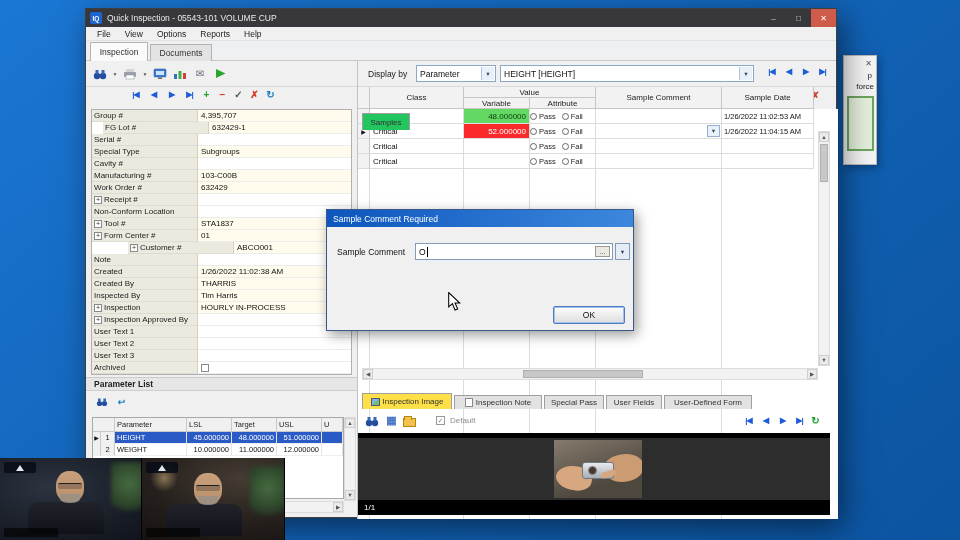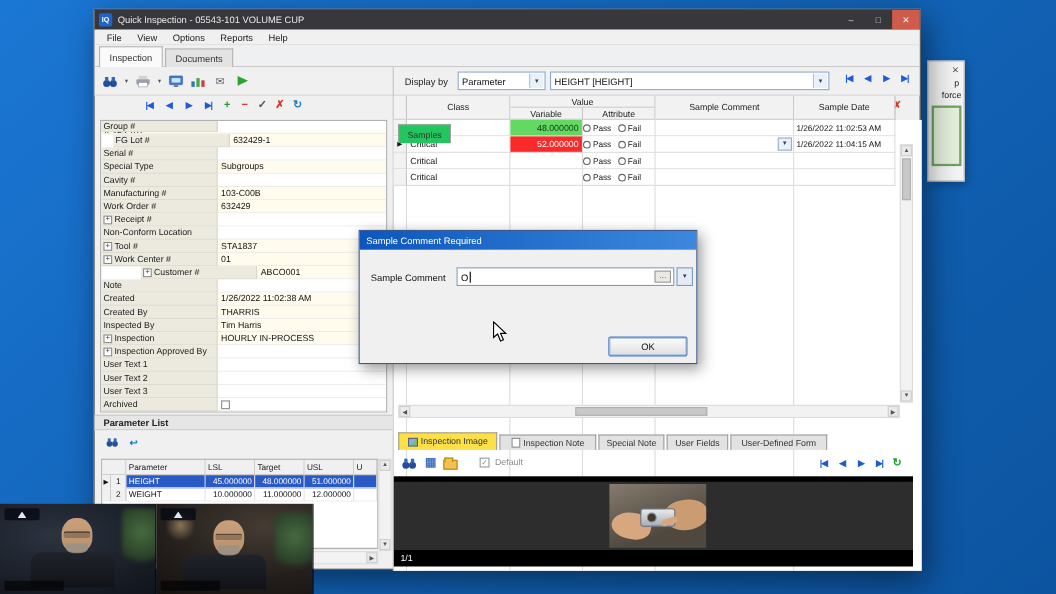--- a/index.html
+++ b/index.html
@@ -245,21 +245,21 @@
         <span class="navb">▶|</span>
         <span class="tgl g">+</span>
         <span class="tgl r">−</span>
         <span class="tgl k">✓</span>
         <span class="tgl r">✗</span>
         <span class="tgl b">↻</span>
       </div>
 
       <div id="propgrid" class="a">
         <div style="position:relative;width:100%;height:100%">
-            <div class="prow" style="top: 0px; flex-direction: column;">
+            <div class="prow" style="top: 0px;">
     <div class="pl">
 
       <span class="plt">Group #</span>
     </div>
     <div class="pv filled">
       
     4,395,707</div>
   </div>
             <div class="prow" style="top: 12px; padding-left: 11px;">
     <div class="pl">
@@ -338,21 +338,21 @@
       <span class="pexp">+</span>
       <span class="plt">Tool #</span>
     </div>
     <div class="pv filled">
       
     STA1837</div>
   </div>
             <div class="prow" style="top: 120px;">
     <div class="pl">
       <span class="pexp">+</span>
-      <span class="plt">Work Center #</span>
+      <span class="plt">Form Center #</span>
     </div>
     <div class="pv filled">
       
     01</div>
   </div>
             <div class="prow" style="top: 132px; padding-left: 36px;">
     <div class="pl">
       <span class="pexp">+</span>
       <span class="plt">Customer #</span>
     </div>
@@ -651,21 +651,21 @@
 
       <div class="btab active" style="left:4px;top:306px;width:90px">
           <span class="imico"></span>
           <span>Inspection Image</span>
         </div>
       <div class="btab" style="left:96px;top:308px;width:88px">
           <span class="pgico"></span>
           <span>Inspection Note</span>
         </div>
       <div class="btab" style="left:186px;top:308px;width:60px">
-          <span>Special Note</span>
+          <span>Special Pass</span>
         </div>
       <div class="btab" style="left:248px;top:308px;width:56px">
           <span>User Fields</span>
         </div>
       <div class="btab" style="left:306px;top:308px;width:88px">
           <span>User-Defined Form</span>
         </div>
 
       <div class="a icl" style="left:6px;top:326px;gap:5px">
         <span class="ic">

